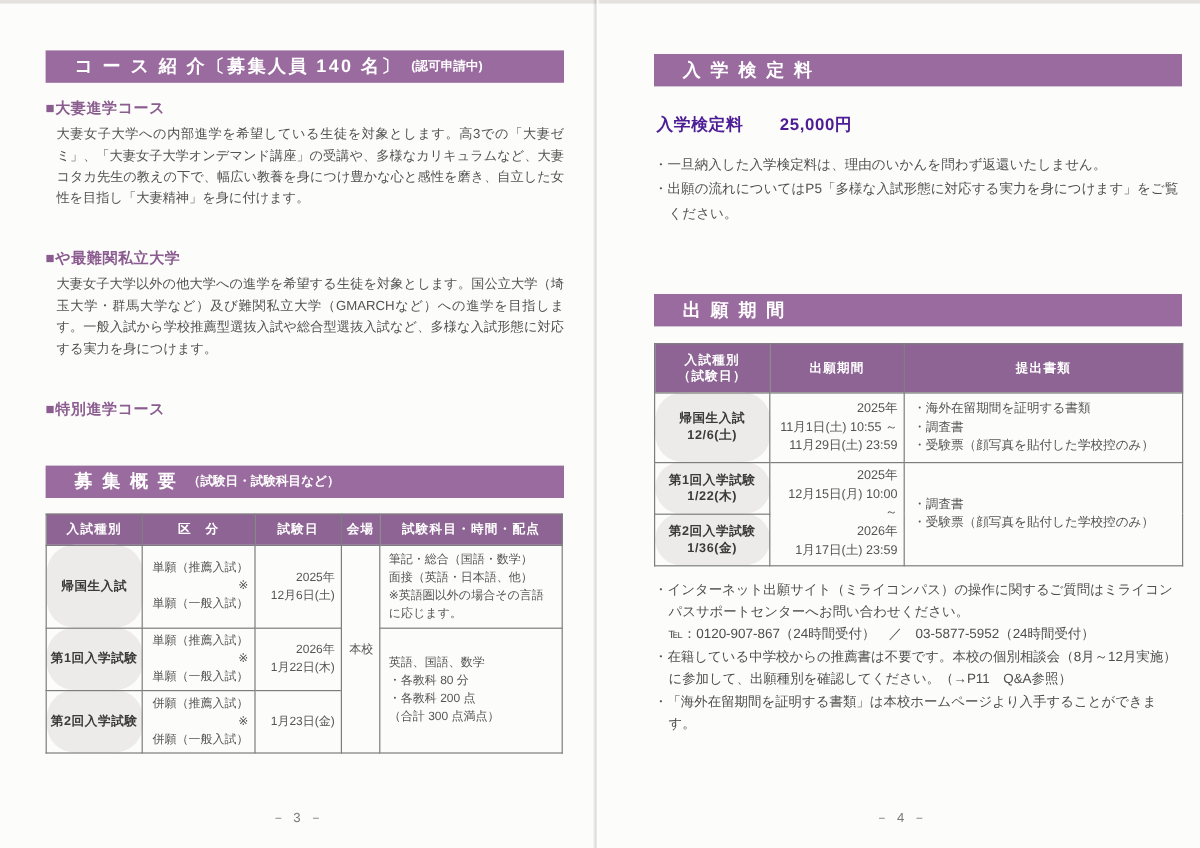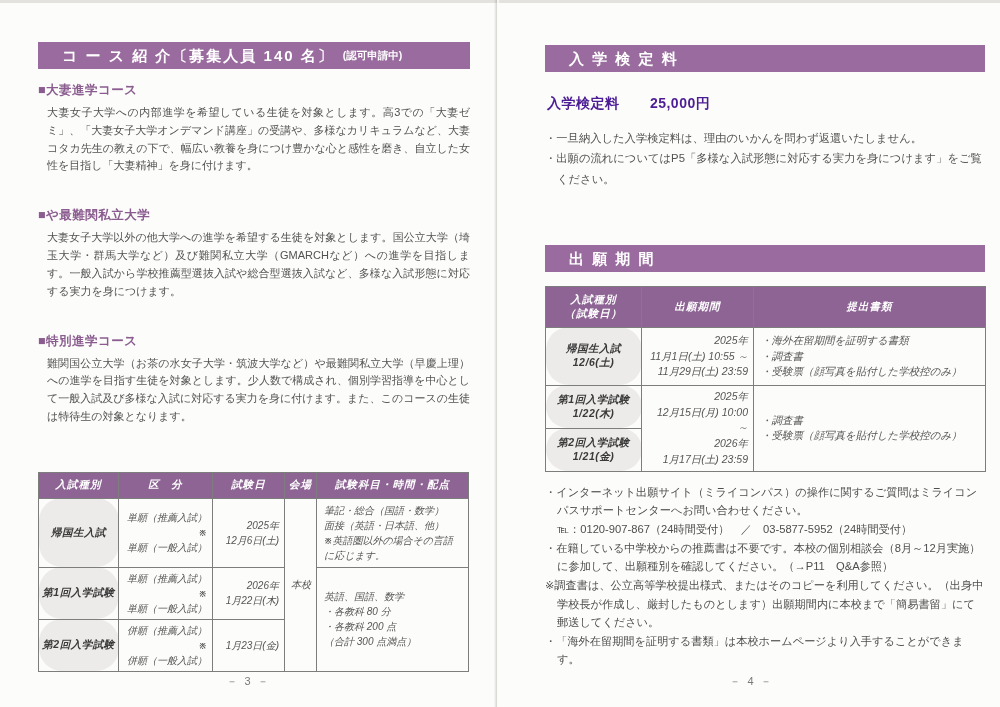--- a/index.html
+++ b/index.html
@@ -31,21 +31,21 @@
   .bar .bar-sub{font-size:10.5px;font-weight:bold;letter-spacing:0;}
 
   
   .course-h{color:#8b5c90;font-weight:bold;font-size:12.5px;margin:13px 0 5px 0;letter-spacing:.5px;}
   .course-p{font-size:11px;line-height:1.62;margin:0 0 0 9px;text-align:justify;color:#525252;}
 
   .gap-lg{height:19px;}
   .gap-bar{height:33px;}
 
   
-  table{border-collapse:collapse;table-layout:fixed;font-style:italic;}
+  table{border-collapse:collapse;table-layout:fixed;}
   .t1{width:430px;margin-top:13px;font-size:10px;}
   .t2{width:440px;margin-top:14px;font-size:10.5px;}
   th,td{border:1px solid #7d7d7d;padding:3px 5px;vertical-align:middle;box-sizing:border-box;}
   thead th{
     background:#8d6494;color:#fff;font-weight:bold;text-align:center;
     font-size:10.5px;padding:5px 2px;letter-spacing:1px;
   }
   .t2 thead th{padding:6px 2px;}
   tbody th.rowhead{
     background:#edebe9;color:#3a3a3a;font-weight:bold;text-align:center;
@@ -102,24 +102,27 @@
         <p class="course-p">大妻女子大学への内部進学を希望している生徒を対象とします。高3での「大妻ゼミ」、「大妻女子大学オンデマンド講座」の受講や、多様なカリキュラムなど、大妻コタカ先生の教えの下で、幅広い教養を身につけ豊かな心と感性を磨き、自立した女性を目指し「大妻精神」を身に付けます。</p>
       </div>
       <div class="gap-lg"></div>
       <div>
         <div class="course-h">■や最難関私立大学</div>
         <p class="course-p">大妻女子大学以外の他大学への進学を希望する生徒を対象とします。国公立大学（埼玉大学・群馬大学など）及び難関私立大学（GMARCHなど）への進学を目指します。一般入試から学校推薦型選抜入試や総合型選抜入試など、多様な入試形態に対応する実力を身につけます。</p>
       </div>
       <div class="gap-lg"></div>
       <div>
         <div class="course-h">■特別進学コース</div>
-        <p class="course-p">難関国公立大学（お茶の水女子大学・筑波大学など）や最難関私立大学（早慶上理）への進学を目指す生徒を対象とします。少人数で構成され、個別学習指導を中心として一般入試及び多様な入試に対応する実力を身に付けます。また、このコースの生徒は特待生の対象となります。</p>
       </div>
 
       <div class="gap-bar"></div>
+      <div class="bar">
+        <span class="bar-title">募 集 概 要</span>
+        <span class="bar-sub">（試験日・試験科目など）</span>
+      </div>
 
       <table class="t1">
         <colgroup>
           <col style="width:80px">
             <col style="width:94px">
             <col style="width:72px">
             <col style="width:32px">
             <col style="width:152px">
         </colgroup>
         <thead>
@@ -251,30 +254,29 @@
               <div>1月17日(土) 23:59</div>
             </td>
             <td class="subj" rowspan="2">
               <div>・調査書</div>
               <div>・受験票（顔写真を貼付した学校控のみ）</div>
             </td>
           </tr>
           <tr class="r3">
             <th class="rowhead">
               <div>第2回入学試験</div>
-              <div>1/21(金)</div>
+              <div>1/36(金)</div>
             </th>
           </tr>
         </tbody>
       </table>
 
       <div class="notes-r">
         <div class="note">・インターネット出願サイト（ミライコンパス）の操作に関するご質問はミライコンパスサポートセンターへお問い合わせください。</div>
         <div class="note plain">℡：0120-907-867（24時間受付）　／　03-5877-5952（24時間受付）</div>
         <div class="note">・在籍している中学校からの推薦書は不要です。本校の個別相談会（8月～12月実施）に参加して、出願種別を確認してください。（→P11　Q&amp;A参照）</div>
-        <div class="note">※調査書は、公立高等学校提出様式、またはそのコピーを利用してください。（出身中学校長が作成し、厳封したものとします）出願期間内に本校まで「簡易書留」にて郵送してください。</div>
         <div class="note">・「海外在留期間を証明する書類」は本校ホームページより入手することができます。</div>
       </div>
     </div>
 
     <div class="page-num">－ 4 －</div>
   </div>
 </div>
 
 </body></html>

